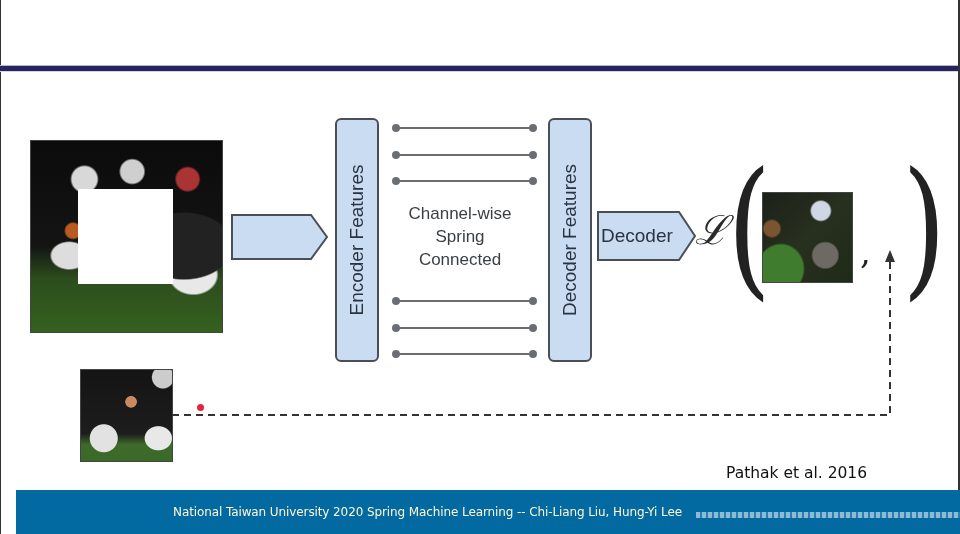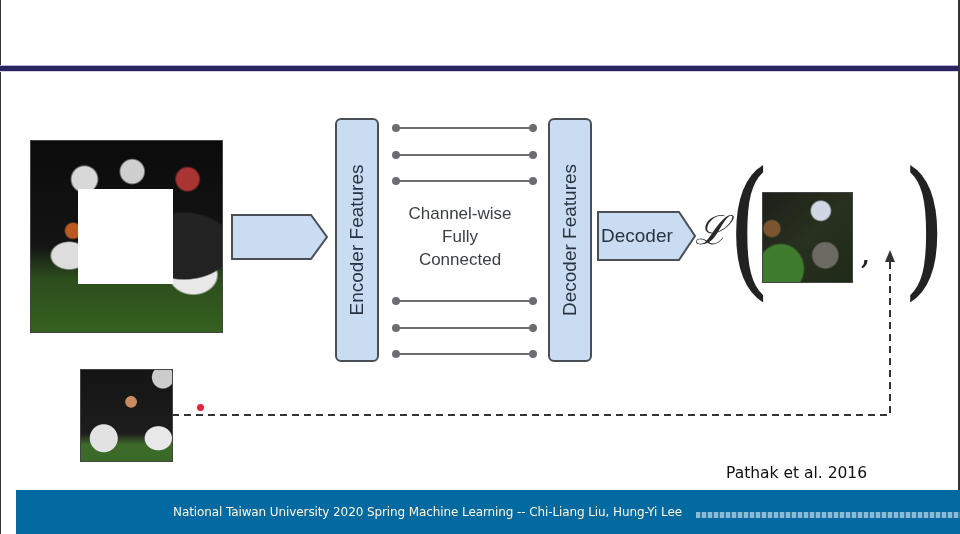--- a/index.html
+++ b/index.html
@@ -107,21 +107,21 @@
     <g>
         <line x1="6" y1="236" x2="143" y2="236"></line>
         <circle cx="6" cy="236" r="3"></circle>
         <circle cx="143" cy="236" r="3"></circle>
       </g>
   </g>
 </svg>
 
 <div class="fc-text">
   <div>Channel-wise</div>
-  <div>Fully</div>
+  <div>Spring</div>
   <div>Connected</div>
 </div>
 
 <div class="feature-bar" style="left:548px; top:118px;">
   <span class="feature-label">Decoder  Features</span>
 </div>
 
 <div class="arrow-box" style="left:597px; top:211px; width:100px;padding-left:45px;">
   <svg width="100" height="50">
     <polygon points="1,1 82,1 98,25 82,49 1,49" fill="#c9dcf2" stroke="#4a4f56" stroke-width="2"></polygon>

